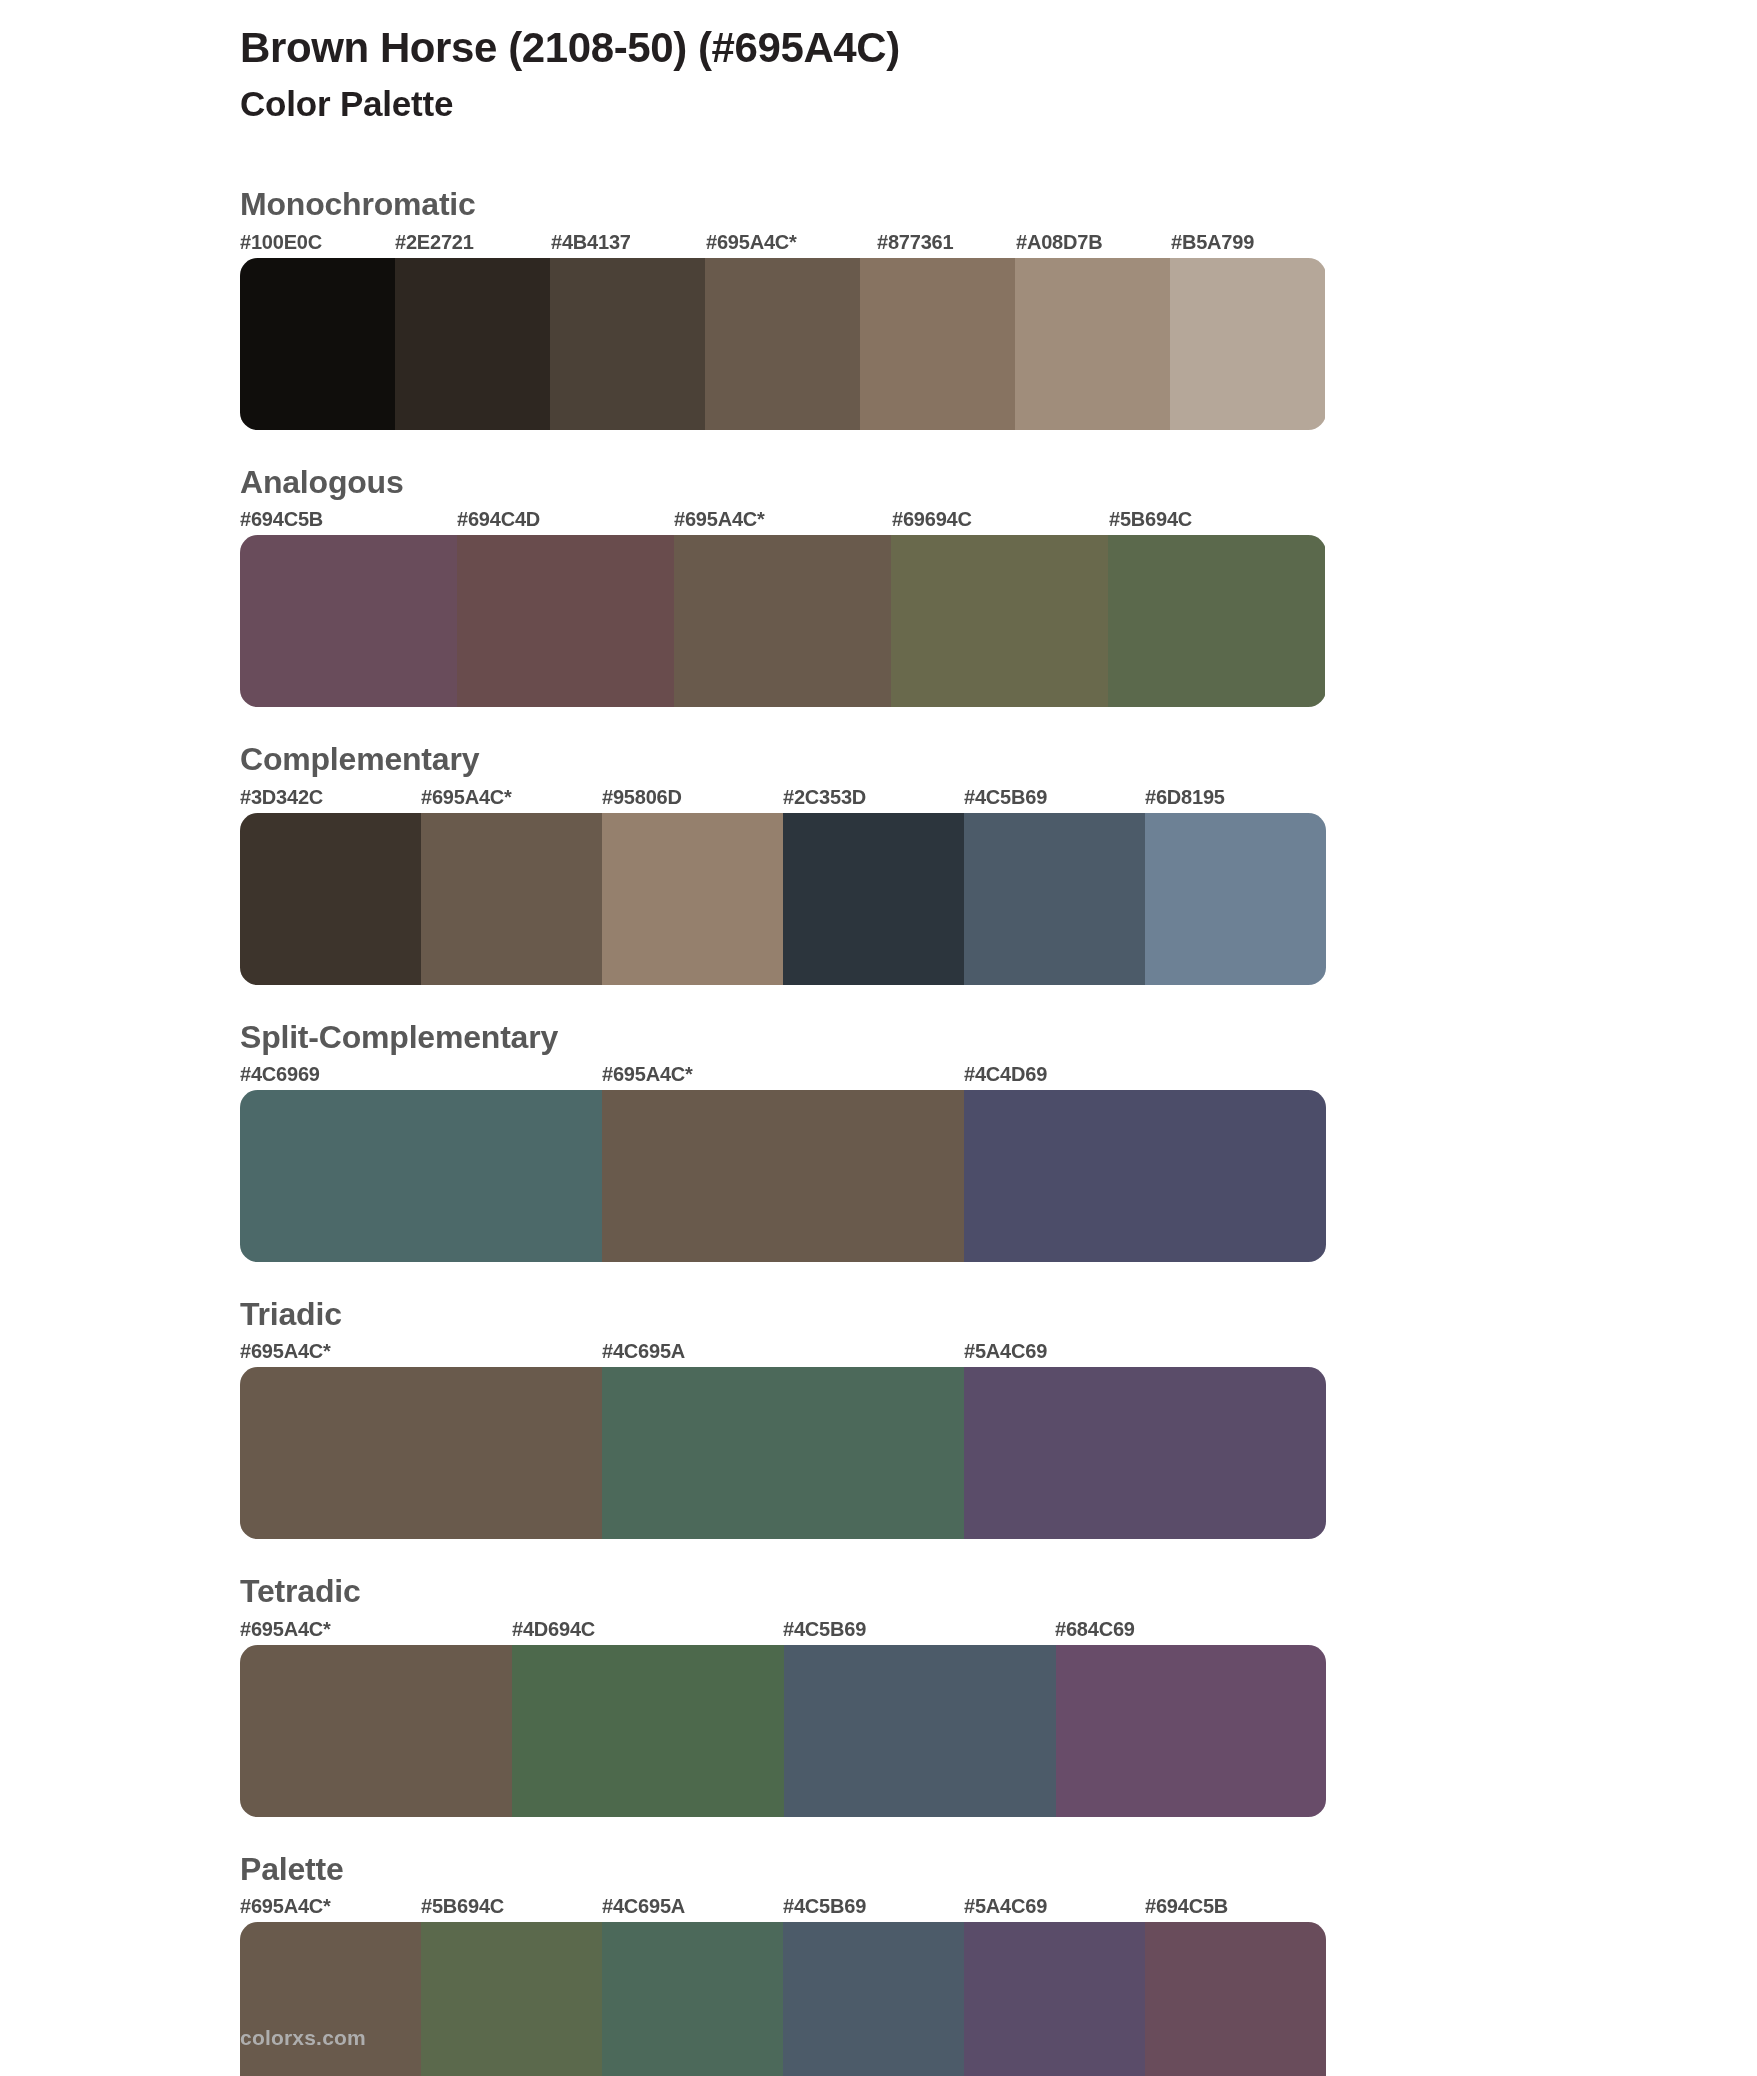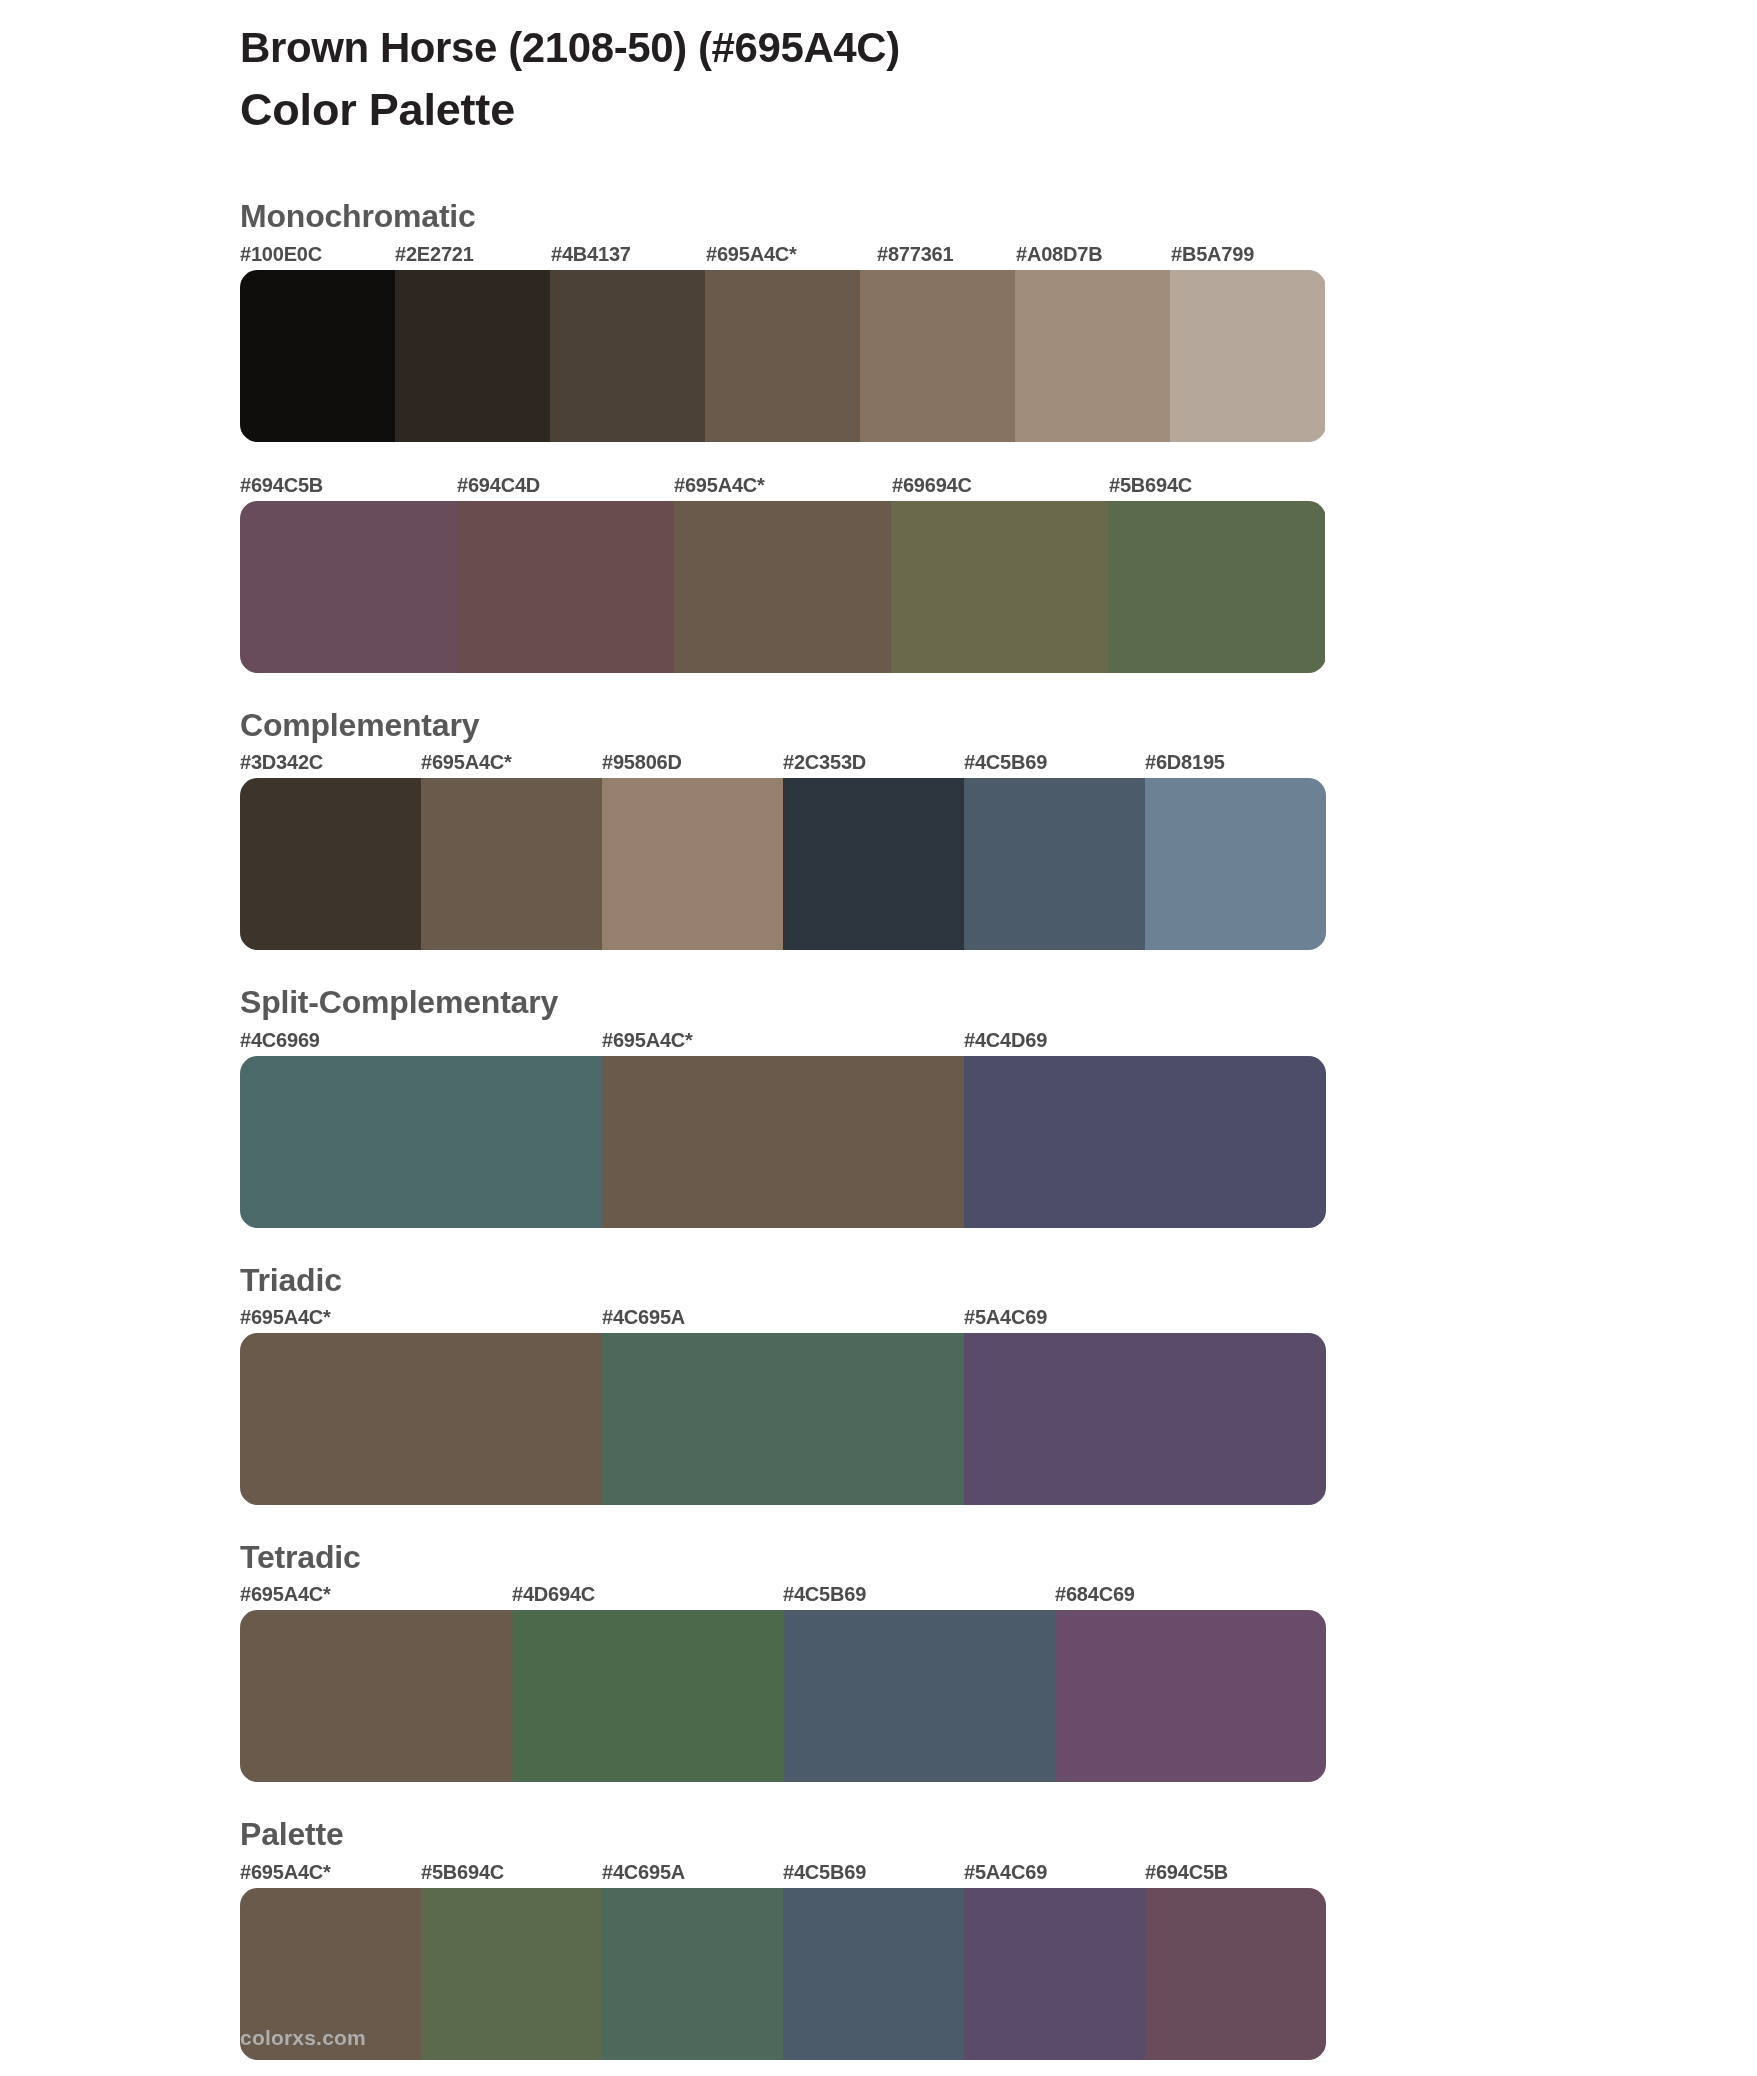--- a/index.html
+++ b/index.html
@@ -29,21 +29,21 @@
   .page-title {
     font-size: 42px;
     font-weight: bold;
     color: #231f20;
     letter-spacing: -0.4px;
     line-height: 1.15;
     margin: 0;
     white-space: nowrap;
   }
   .page-subtitle {
-    font-size: 45px;
+    font-size: 35px;
     font-weight: bold;
     color: #231f20;
     letter-spacing: -0.2px;
     line-height: 1.2;
     margin: 11.2px 0 0 0;
   }
 
   
   .sections {
     margin-top: 59px;
@@ -133,20 +133,21 @@
             <div class="bar" title="#2E2721" style="width: 155px; background: rgb(46, 39, 33);"></div>
             <div class="bar" title="#4B4137" style="width: 155px; background: rgb(75, 65, 55);"></div>
             <div class="bar" title="#695A4C*" style="width: 155px; background: rgb(105, 90, 76);"></div>
             <div class="bar" title="#877361" style="width: 155px; background: rgb(135, 115, 97);"></div>
             <div class="bar" title="#A08D7B" style="width: 155px; background: rgb(160, 141, 123);"></div>
             <div class="bar" title="#B5A799" style="width: 155px; background: rgb(181, 167, 153);"></div>
           </div>
         </div>
       </div>
       <div class="section" style="margin-bottom: 32px;">
+        <div class="section-title">Analogous</div>
         <div class="swatch-rail">
           <div class="labels">
             <span class="swatch-label" style="left: 0px;">#694C5B</span>
             <span class="swatch-label" style="left: 217px;">#694C4D</span>
             <span class="swatch-label" style="left: 434px;">#695A4C*</span>
             <span class="swatch-label" style="left: 652px;">#69694C</span>
             <span class="swatch-label" style="left: 869px;">#5B694C</span>
           </div>
           <div class="bars" style="height: 172px;">
             <div class="bar" title="#694C5B" style="width: 217px; background: rgb(105, 76, 91);"></div>

